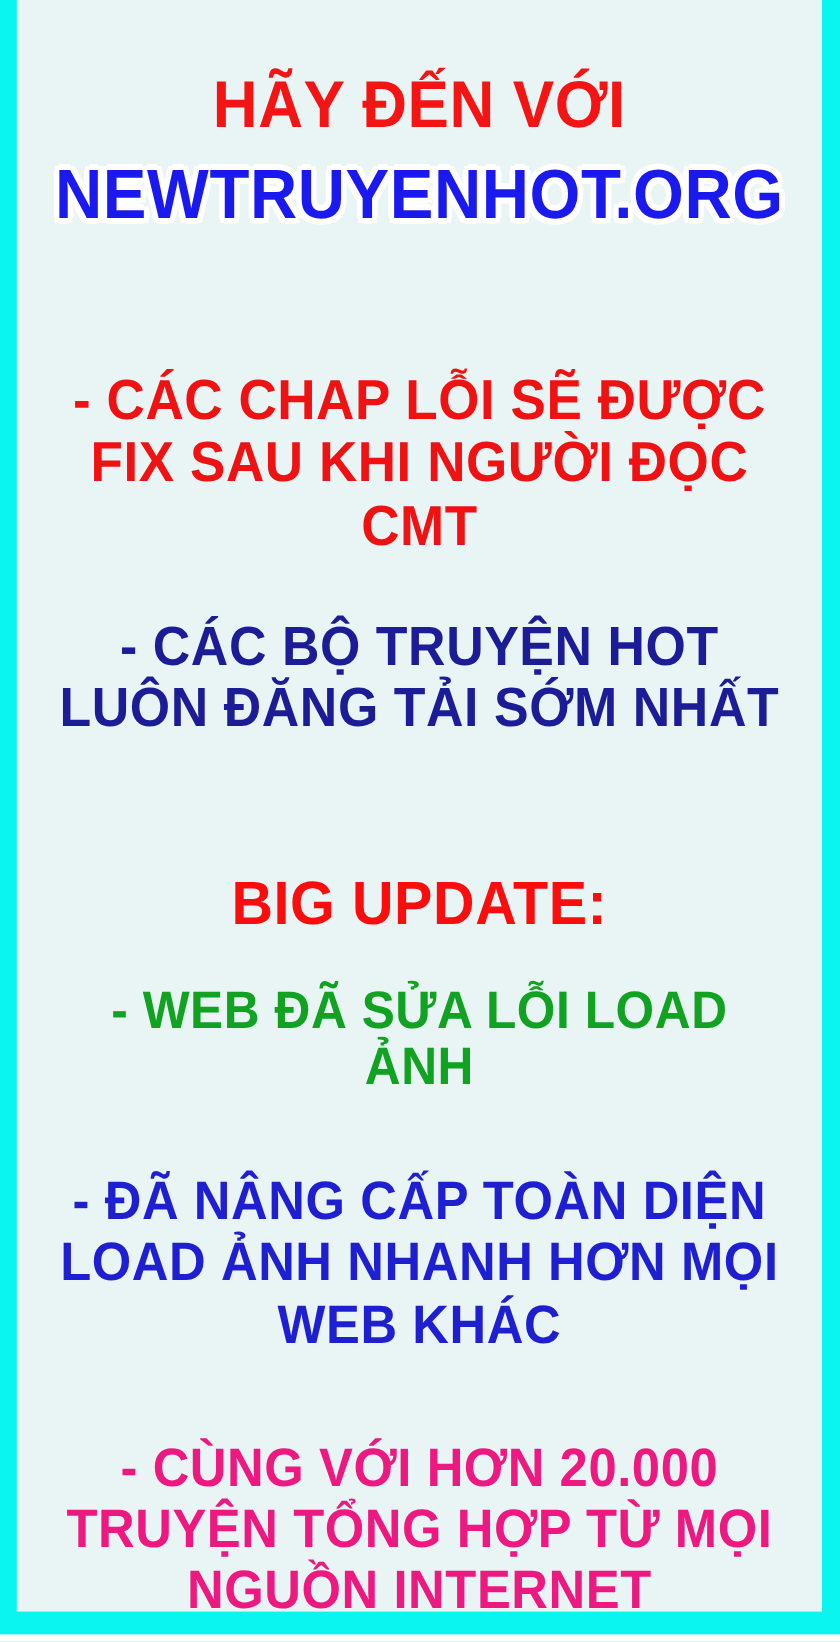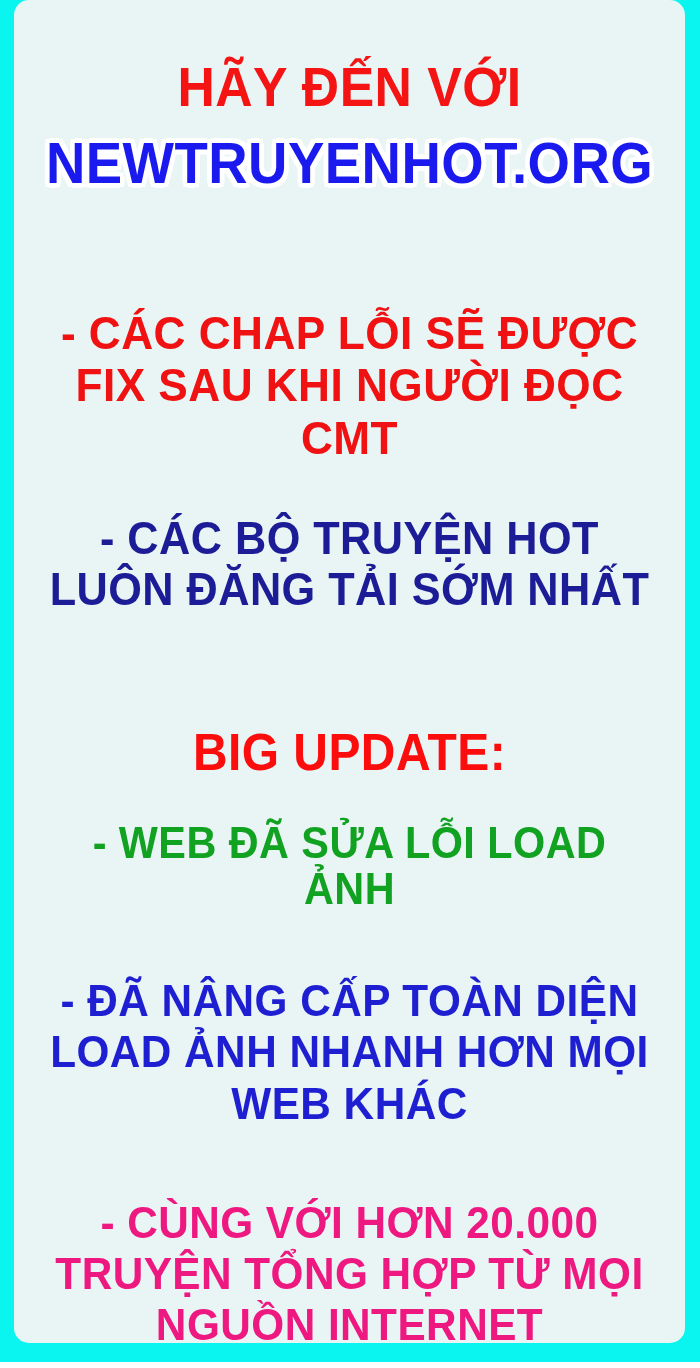--- a/index.html
+++ b/index.html
@@ -24,21 +24,20 @@
     position: absolute;
     left: 14px;
     top: 0;
     width: 671px;
     height: 1343px;
     background: #e9f4f4;
     padding: 0 8px;
     display: flex;
     flex-direction: column;
     align-items: center;
-    border-radius: 15px;
   }
 
   
   #bottom-white-strip {
     position: absolute;
     left: 0;
     bottom: 0;
     width: 700px;
     height: 6px;
     background: #ffffff;

